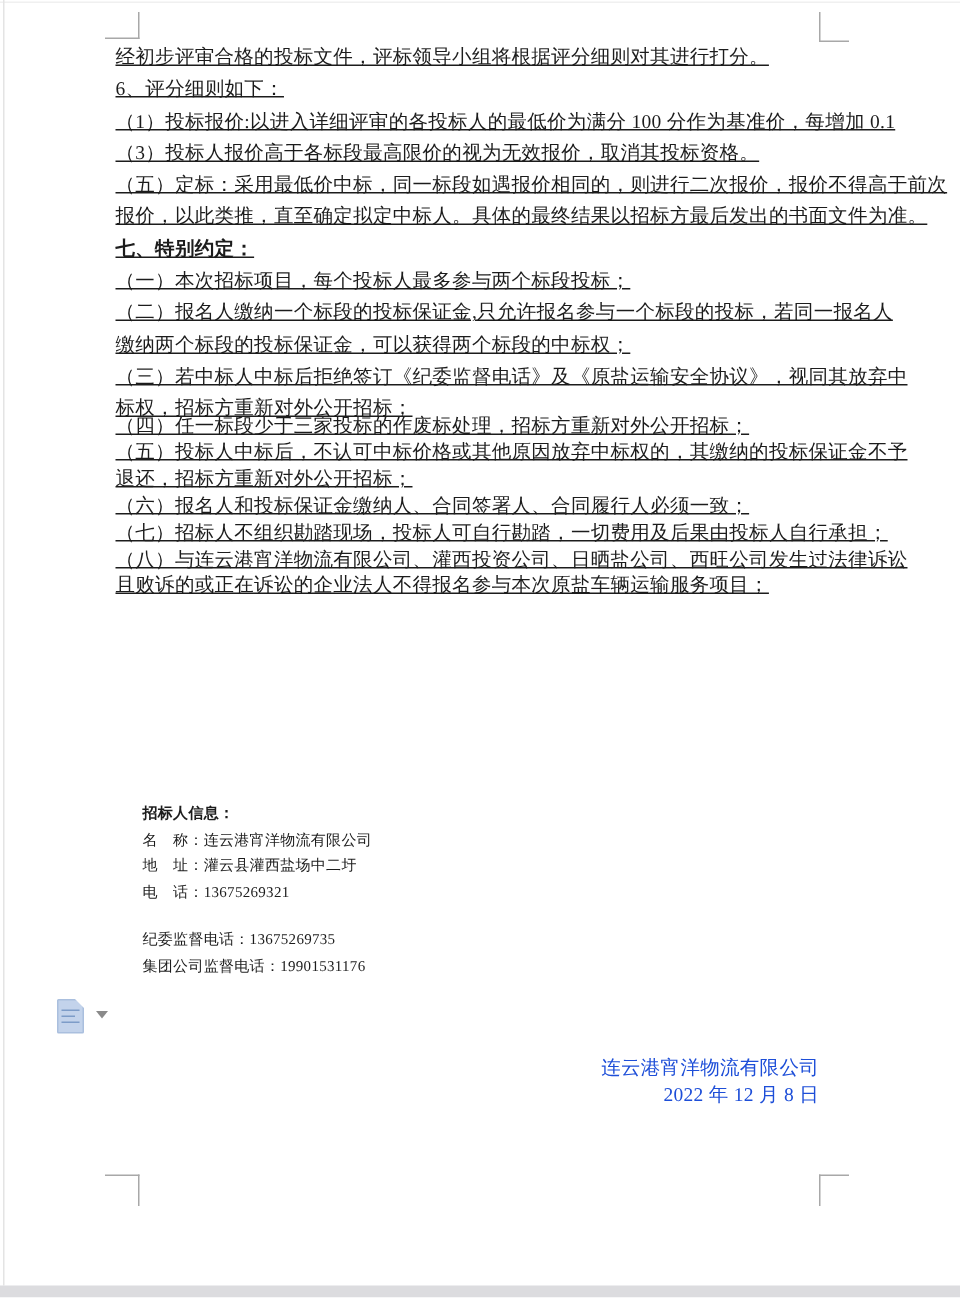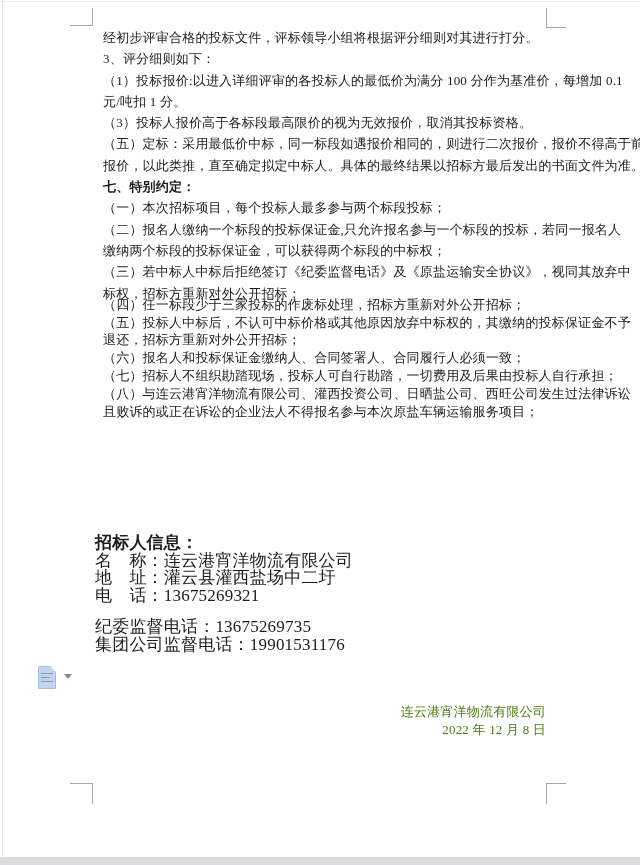--- a/index.html
+++ b/index.html
@@ -31,42 +31,43 @@
   .crop-tl { left: 70px; top: 8px;  width: 22px; height: 17px;
              border-right: 1px solid #a8a8a8; border-bottom: 1px solid #a8a8a8; }
   .crop-tr { left: 546px; top: 8px; width: 19px; height: 19px;
              border-left: 1px solid #a8a8a8; border-bottom: 1px solid #a8a8a8; }
   .crop-bl { left: 70px; top: 783px; width: 22px; height: 20px;
              border-right: 1px solid #a8a8a8; border-top: 1px solid #a8a8a8; }
   .crop-br { left: 546px; top: 783px; width: 19px; height: 20px;
              border-left: 1px solid #a8a8a8; border-top: 1px solid #a8a8a8; }
 
   .body-text {
-    position: absolute; left: 103px; top: 27px; width: 462px;
+    position: absolute; left: 77px; top: 27px; width: 462px;
     font-size: 13px; color: #1c1c1c;
     letter-spacing: 0.2px;
     white-space: nowrap;
+    text-decoration: underline;
   }
   .body-text .ln { line-height: 21.3px; height: 21.3px; }
   .body-text .ln.tight { line-height: 17.8px; height: 17.8px; }
   .body-text .ln.zone-start { margin-top: -8px; }
   .bold { font-weight: bold; }
 
   .contact-block {
     position: absolute; left: 95px; top: 534px; width: 462px;
-    font-size: 17px; color: #1c1c1c;
+    font-size: 10px; color: #1c1c1c;
     letter-spacing: 0.2px;
     white-space: nowrap;
   }
   .contact-block .ln { line-height: 17.6px; height: 17.6px; }
   .contact-block .spacer { height: 14px; }
 
   .signature-block {
     position: absolute; left: 95px; top: 703px; width: 451px;
-    font-size: 13px; color: #4d7c0f;
+    font-size: 13px; color: #1d4ed8;
     text-align: right;
     letter-spacing: 0.2px;
     white-space: nowrap;
   }
   .signature-block .ln { line-height: 17.8px; height: 17.8px; }
 
   
   .paste-widget { position: absolute; left: 38px; top: 664px; width: 40px; height: 28px; }
   .doc-icon {
     position: absolute; left: 0; top: 2px;
@@ -103,23 +104,22 @@
   <div class="edge-top"></div>
   <div class="edge-left"></div>
 
   <div class="crop crop-tl"></div>
   <div class="crop crop-tr"></div>
   <div class="crop crop-bl"></div>
   <div class="crop crop-br"></div>
 
   <div class="body-text">
     <div class="ln">经初步评审合格的投标文件，评标领导小组将根据评分细则对其进行打分。</div>
-    <div class="ln">3、评分细则如下：</div>
+    <div class="ln">6、评分细则如下：</div>
     <div class="ln">（1）投标报价:以进入详细评审的各投标人的最低价为满分 100 分作为基准价，每增加 0.1</div>
-    <div class="ln">元/吨扣 1 分。</div>
     <div class="ln">（3）投标人报价高于各标段最高限价的视为无效报价，取消其投标资格。</div>
     <div class="ln">（五）定标：采用最低价中标，同一标段如遇报价相同的，则进行二次报价，报价不得高于前次</div>
     <div class="ln">报价，以此类推，直至确定拟定中标人。具体的最终结果以招标方最后发出的书面文件为准。</div>
     <div class="ln bold">七、特别约定：</div>
     <div class="ln">（一）本次招标项目，每个投标人最多参与两个标段投标；</div>
     <div class="ln">（二）报名人缴纳一个标段的投标保证金,只允许报名参与一个标段的投标，若同一报名人</div>
     <div class="ln">缴纳两个标段的投标保证金，可以获得两个标段的中标权；</div>
     <div class="ln">（三）若中标人中标后拒绝签订《纪委监督电话》及《原盐运输安全协议》，视同其放弃中</div>
     <div class="ln">标权，招标方重新对外公开招标；</div>
     <div class="ln tight zone-start">（四）任一标段少于三家投标的作废标处理，招标方重新对外公开招标；</div>

